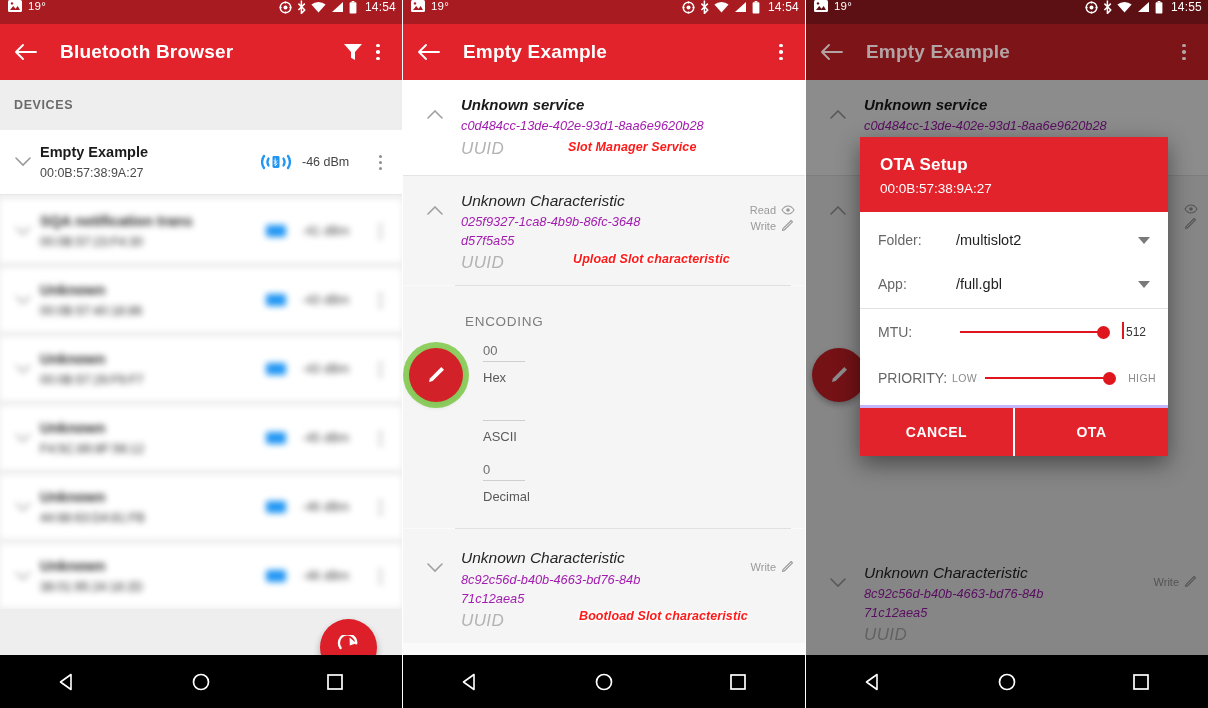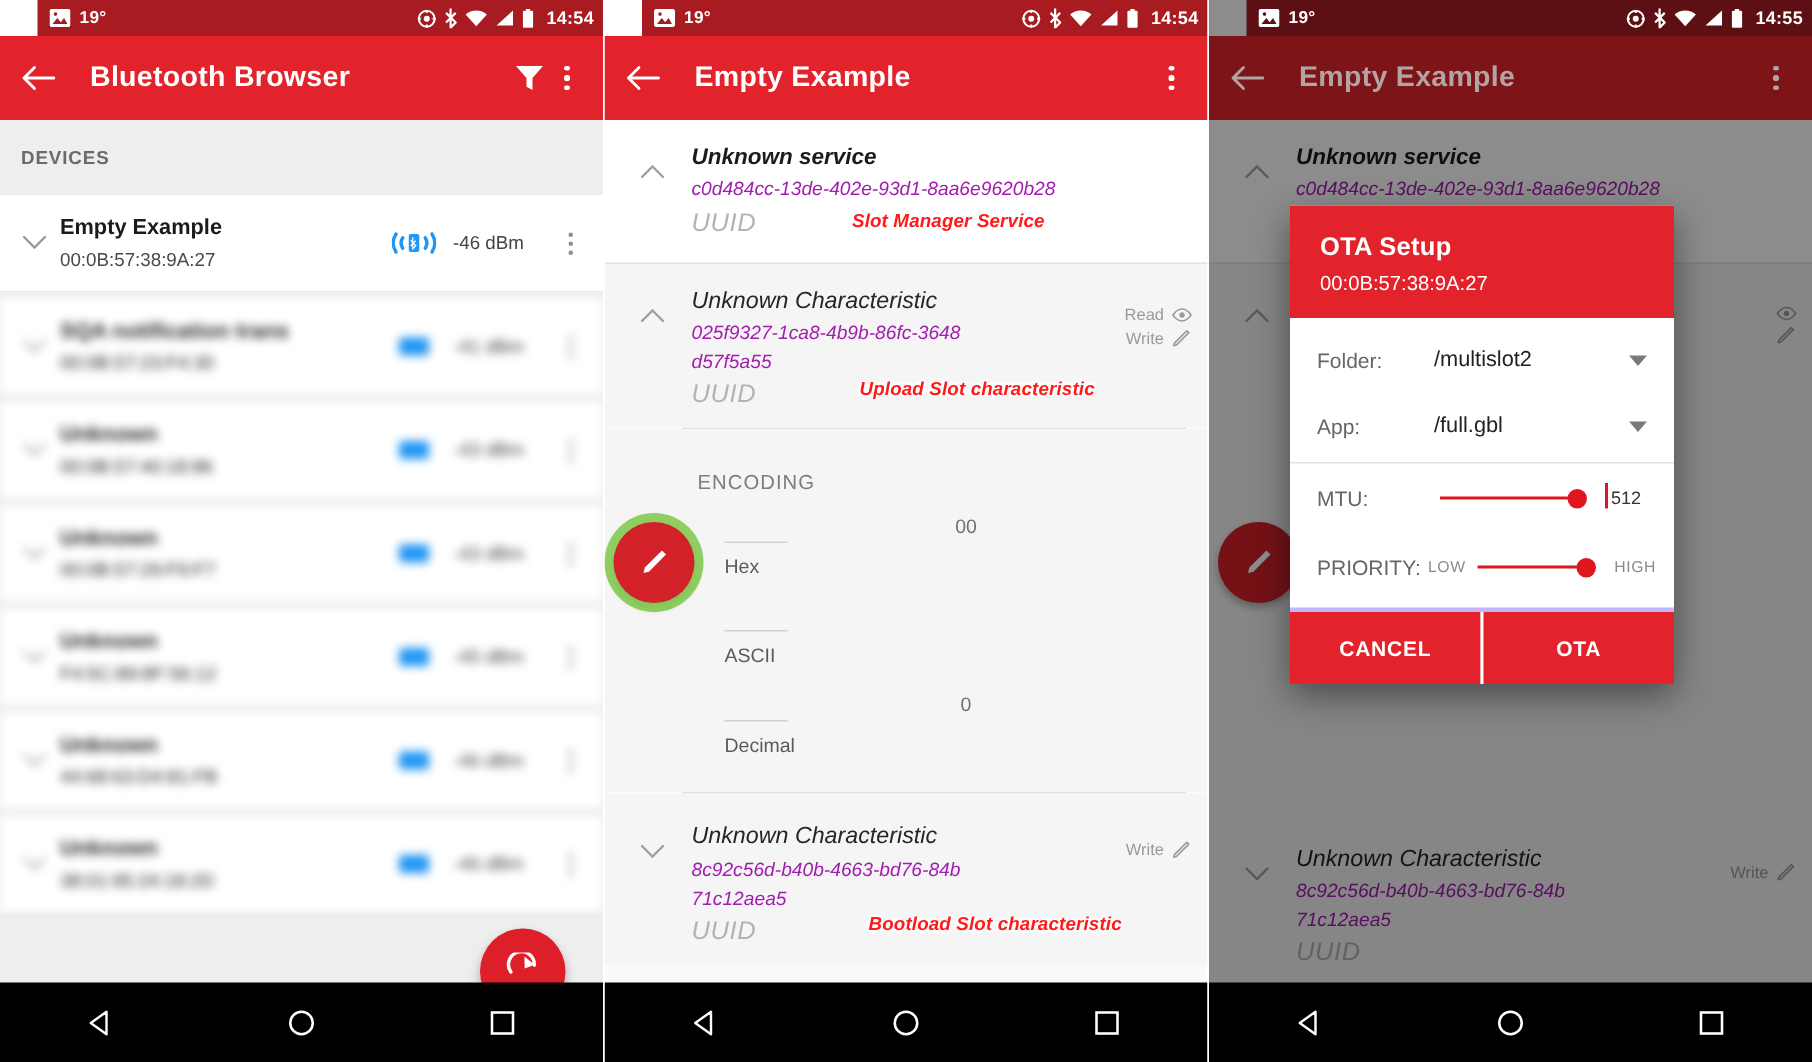--- a/index.html
+++ b/index.html
@@ -10,22 +10,22 @@
     overflow: hidden;
   }
   .screens { display: flex; width: 1208px; height: 708px; }
   .screen { position: relative; width: 403px; height: 708px; overflow: hidden;
             background: #ffffff; border-right: 1px solid #ffffff; }
   .screen.last { width: 402px; border-right: none; }
 
   
   .statusbar {
     height: 24px; background: #a81b21; color: #fff;
-    display: flex; align-items: center; padding: 0 6px 0 8px;
-    font-size: 11.5px; font-weight: bold; position: relative; z-index: 40; margin-left: 25px;
+    display: flex; align-items: flex-start; padding: 0 6px 0 8px;
+    font-size: 11.5px; font-weight: normal; position: relative; z-index: 40;
   }
   .sb-left { display: flex; align-items: center; gap: 6px; }
   .sb-temp { font-size: 11.5px; letter-spacing: .2px; }
   .sb-spacer { flex: 1; }
   .sb-right { display: flex; align-items: center; gap: 5px; }
   .sb-icon { display: inline-flex; align-items: center; }
   .sb-time { font-size: 12px; margin-left: 3px; letter-spacing: .2px; }
 
   
   .appbar {
@@ -101,40 +101,40 @@
     position: absolute; font-size: 12.5px; font-weight: bold; color: #ff1a1a;
     white-space: nowrap; letter-spacing: .1px;
     text-shadow: 0 0 2px #fff, 0 0 2px #fff, 1px 1px 2px #fff, -1px -1px 2px #fff,
                  1px -1px 2px #fff, -1px 1px 2px #fff, 0 0 4px #fff;
   }
 
   .enc-wrap { padding: 16px 0 6px 52px; background: #f5f5f5; }
   .enc-divider { height: 1px; background: #e0e0e0; margin: 0 14px 0 52px; }
   .enc-title { font-size: 13.5px; color: #7d7d7d; letter-spacing: .7px; padding: 12px 0 14px 10px; }
   .enc-field { padding-left: 28px; margin-bottom: 18px; }
-  .enc-val { font-size: 13px; color: #6e6e6e; min-height: 17px; padding-bottom: 3px; text-align: center; }
+  .enc-val { font-size: 13px; color: #6e6e6e; min-height: 17px; padding-bottom: 3px; }
   .enc-line { width: 42px; height: 1px; background: #cfcfcf; }
   .enc-lbl { font-size: 13px; color: #5a5a5a; margin-top: 8px; }
 
   .edit-fab {
     position: absolute; left: 6px; top: 268px;
     width: 54px; height: 54px; border-radius: 50%;
     background: #d32129; display: flex; align-items: center; justify-content: center;
     box-shadow: 0 0 0 6px rgba(124,200,70,.85), 0 3px 6px rgba(0,0,0,.3);
     z-index: 12; cursor: pointer;
   }
 
   
   .scrim { position: absolute; inset: 0; background: rgba(0,0,0,.45); z-index: 20; }
   .appbar.dim { background: #7d1418; color: #b4a3a4; }
   .appbar.dim .overflow i { background: #b4a3a4; }
   .statusbar.dim { background: #5d1013; }
 
   .dialog {
-    position: absolute; left: 54px; top: 137px; width: 256px;
+    position: absolute; left: 54px; top: 137px; width: 308px;
     background: #fff; z-index: 25; box-shadow: 0 8px 22px rgba(0,0,0,.45);
   }
   .dlg-head { background: #e3232c; color: #fff; padding: 18px 20px 16px 20px; }
   .dlg-title { font-size: 17px; font-weight: bold; letter-spacing: .2px; }
   .dlg-sub { font-size: 13.5px; margin-top: 6px; }
   .dlg-tabs { display: flex; }
   .dlg-tab {
     flex: 1; text-align: center; padding: 15px 4px; font-size: 13.5px; font-weight: bold;
     color: #fff; background: #e3232c; letter-spacing: .5px; cursor: pointer;
   }

